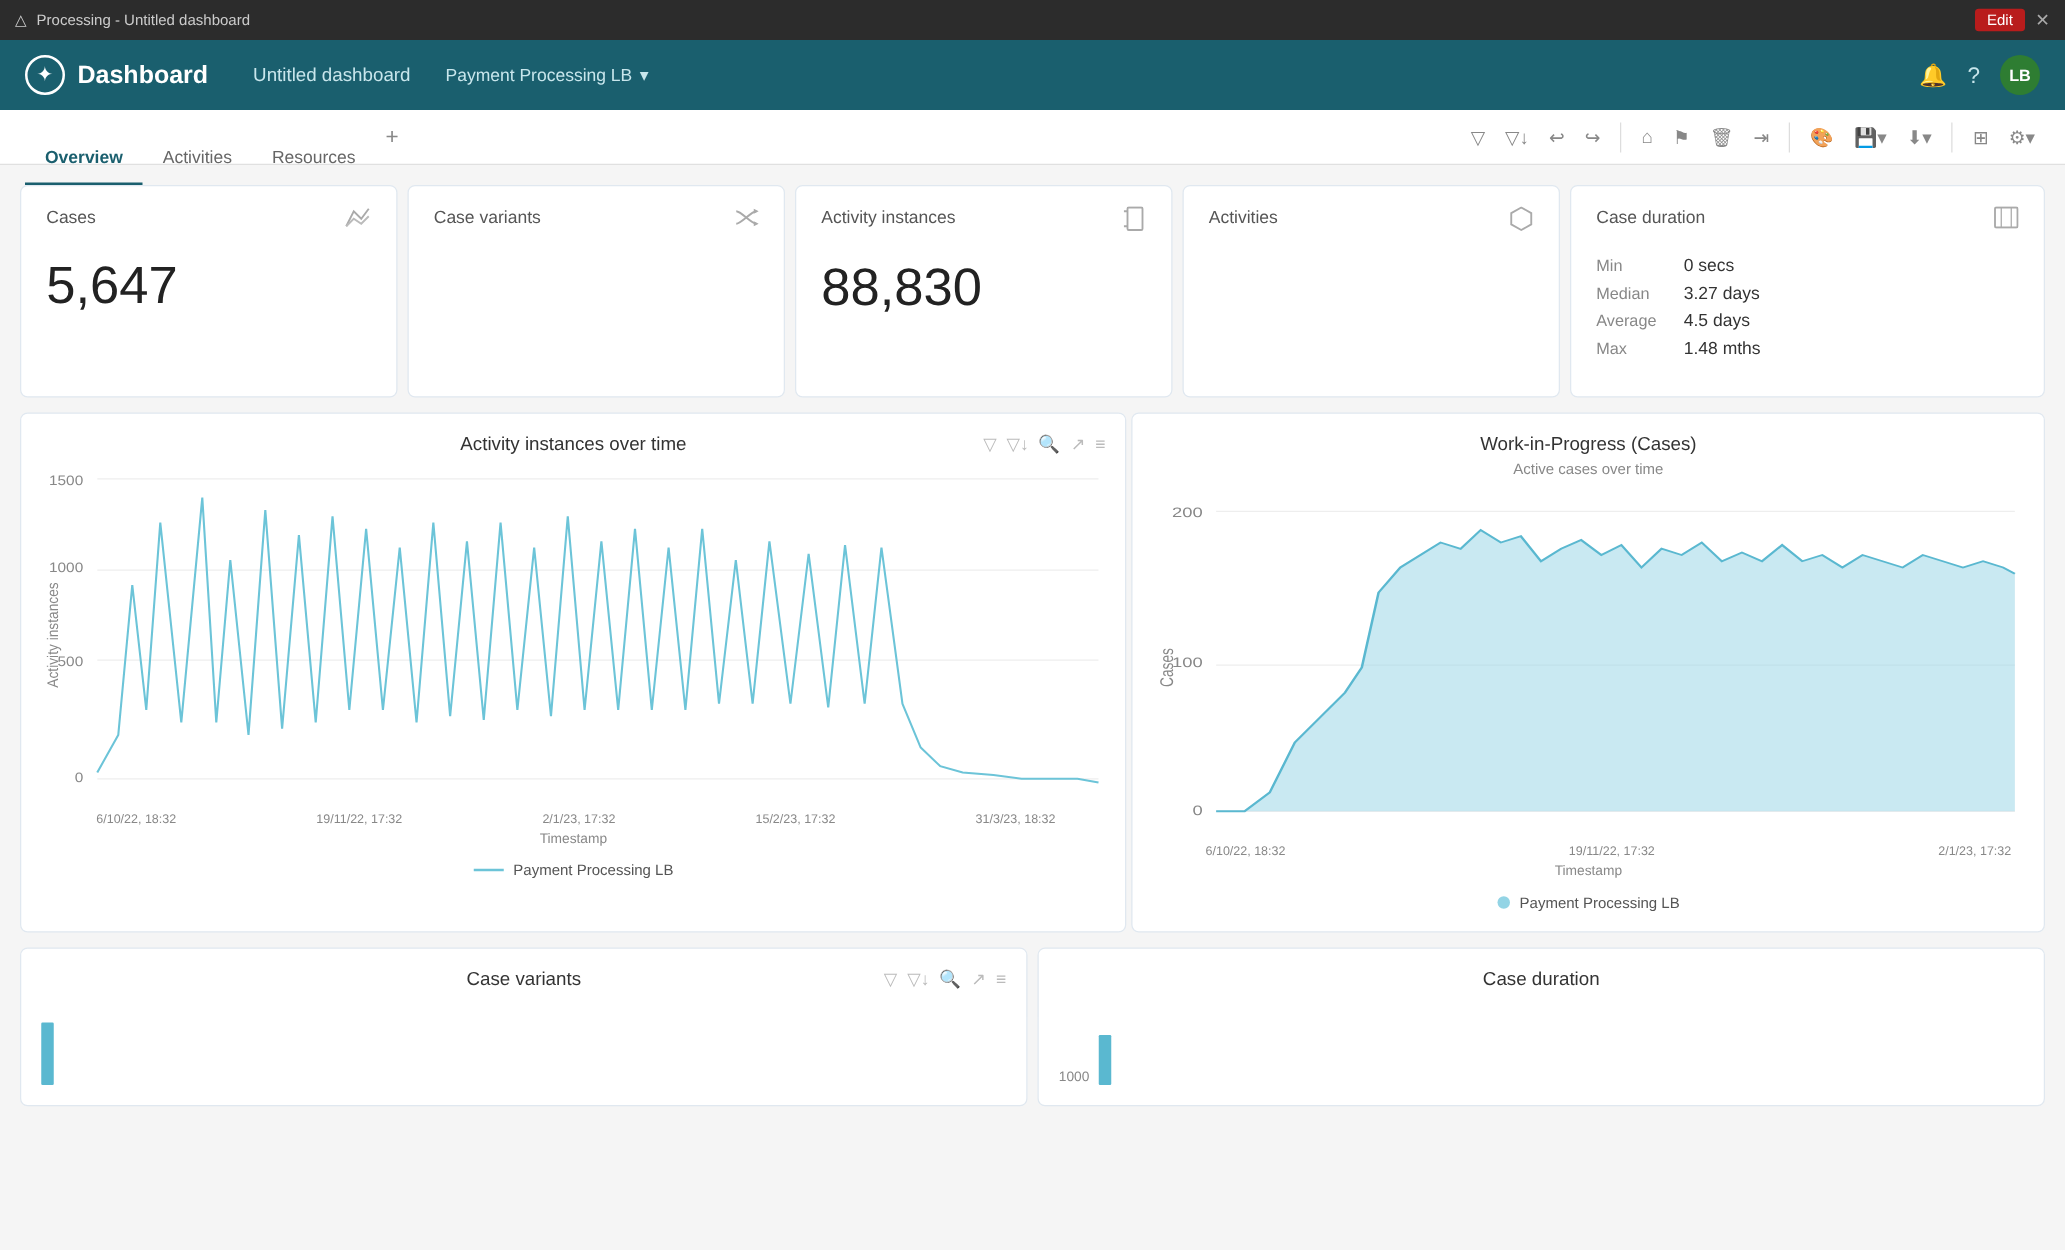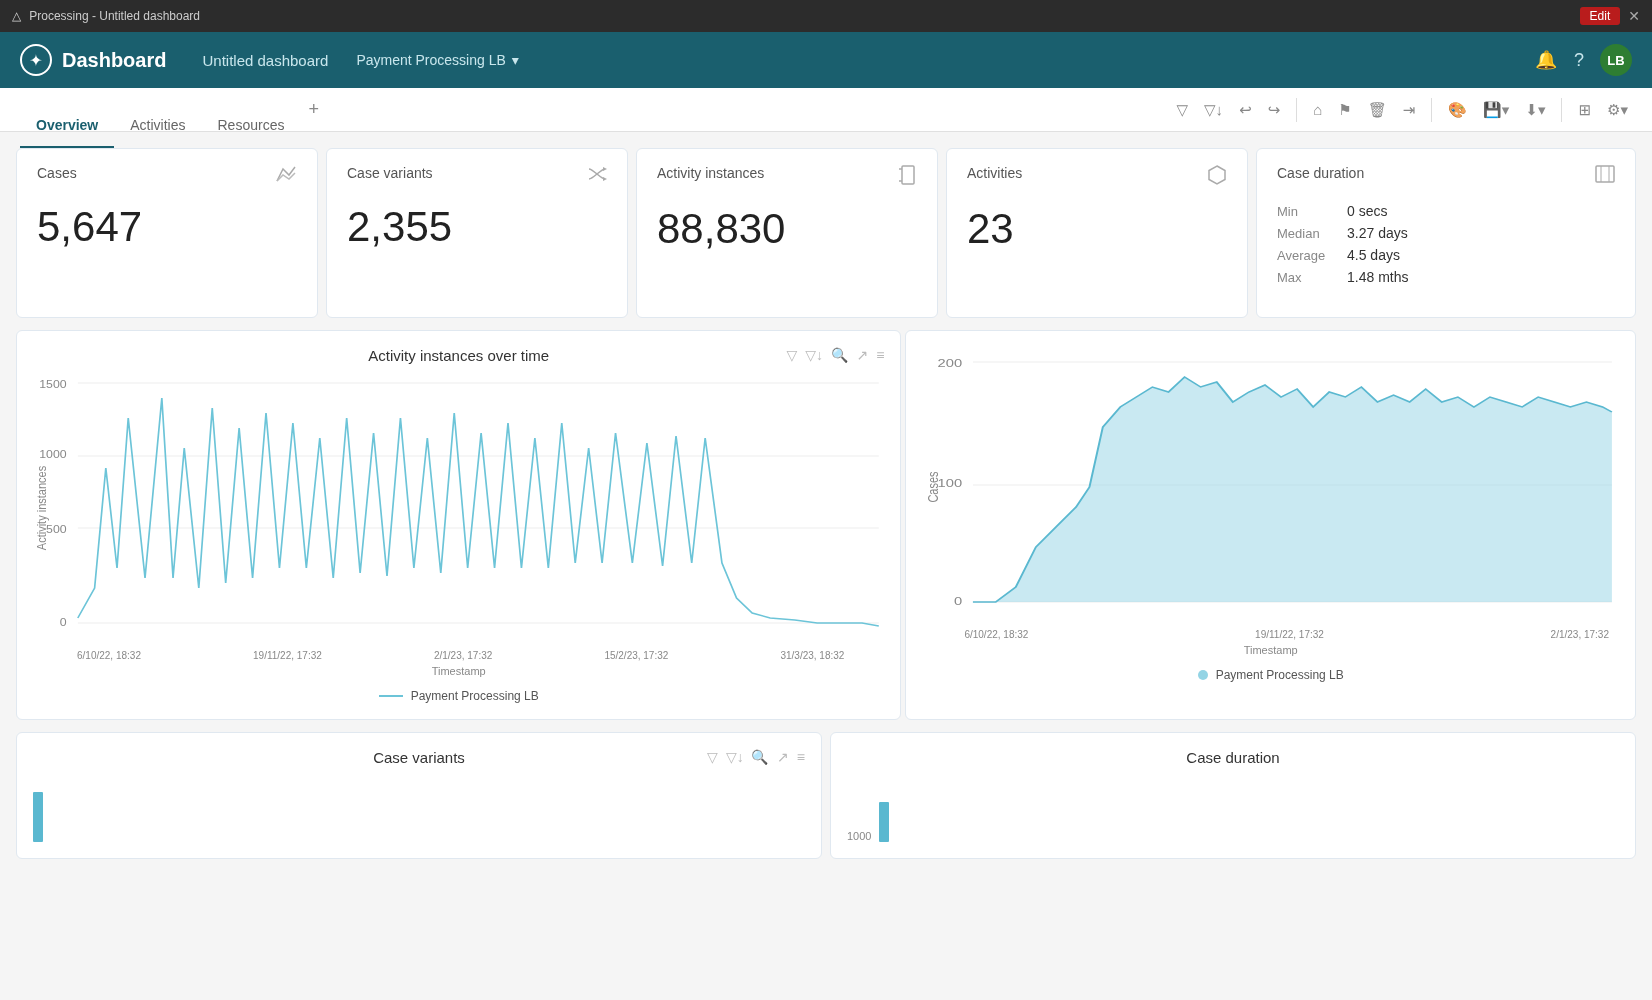--- a/index.html
+++ b/index.html
@@ -279,21 +279,20 @@
         <span class="kpi-label">Case variants</span>
         <span class="kpi-icon">
           <svg width="20" height="18" viewBox="0 0 20 18" fill="none">
             <path d="M2 4 C6 4 14 14 18 14" stroke="#aaa" stroke-width="1.5" fill="none"></path>
             <path d="M2 14 C6 14 14 4 18 4" stroke="#aaa" stroke-width="1.5" fill="none"></path>
             <polygon points="16,2 20,4 16,6" fill="#aaa"></polygon>
             <polygon points="16,12 20,14 16,16" fill="#aaa"></polygon>
           </svg>
         </span>
       </div>
-      <div class="kpi-value">2,355</div>
     </div>
 
     <div class="kpi-card">
       <div class="kpi-header">
         <span class="kpi-label">Activity instances</span>
         <span class="kpi-icon">
           <svg width="18" height="20" viewBox="0 0 18 20" fill="none">
             <rect x="3" y="1" width="12" height="18" rx="1" stroke="#aaa" stroke-width="1.5"></rect>
             <line x1="0" y1="4" x2="3" y2="4" stroke="#aaa" stroke-width="1.5"></line>
             <line x1="0" y1="16" x2="3" y2="16" stroke="#aaa" stroke-width="1.5"></line>
@@ -305,21 +304,20 @@
 
     <div class="kpi-card">
       <div class="kpi-header">
         <span class="kpi-label">Activities</span>
         <span class="kpi-icon">
           <svg width="20" height="20" viewBox="0 0 20 20" fill="none">
             <polygon points="10,1 18,5.5 18,14.5 10,19 2,14.5 2,5.5" stroke="#aaa" stroke-width="1.5" fill="none"></polygon>
           </svg>
         </span>
       </div>
-      <div class="kpi-value">23</div>
     </div>
 
     <div class="kpi-card kpi-card-wide kpi-card-duration">
       <div class="kpi-header">
         <span class="kpi-label">Case duration</span>
         <span class="kpi-icon">
           <svg width="20" height="18" viewBox="0 0 20 18" fill="none">
             <rect x="1" y="1" width="18" height="16" rx="1" stroke="#aaa" stroke-width="1.5"></rect>
             <line x1="6" y1="1" x2="6" y2="17" stroke="#aaa" stroke-width="1"></line>
             <line x1="14" y1="1" x2="14" y2="17" stroke="#aaa" stroke-width="1"></line>
@@ -388,20 +386,28 @@
         <span style="font-size:10px;color:#888;">31/3/23, 18:32</span>
       </div>
       <div class="axis-label-x">Timestamp</div>
       <div class="chart-legend">
         <div class="legend-line"></div>
         <span>Payment Processing LB</span>
       </div>
     </div>
 
     <div class="chart-card" style="flex: 0.9;">
+      <div style="display:flex; justify-content:space-between; align-items:flex-start;">
+        <div style="flex:1;"></div>
+        <div style="flex:2; text-align:center;">
+          <div class="chart-title">Work-in-Progress (Cases)</div>
+          <div class="chart-subtitle">Active cases over time</div>
+        </div>
+        <div style="flex:1;"></div>
+      </div>
       <div class="chart-container">
         <svg class="svg-chart" viewBox="0 0 520 280" preserveAspectRatio="none">
 
           <text x="30" y="20" font-size="11" fill="#888" text-anchor="end">200</text>
           <text x="30" y="140" font-size="11" fill="#888" text-anchor="end">100</text>
           <text x="30" y="258" font-size="11" fill="#888" text-anchor="end">0</text>
 
           <text x="12" y="140" font-size="11" fill="#888" text-anchor="middle" transform="rotate(-90, 12, 140)">Cases</text>
 
           <line x1="38" y1="15" x2="515" y2="15" stroke="#eee" stroke-width="1"></line>

